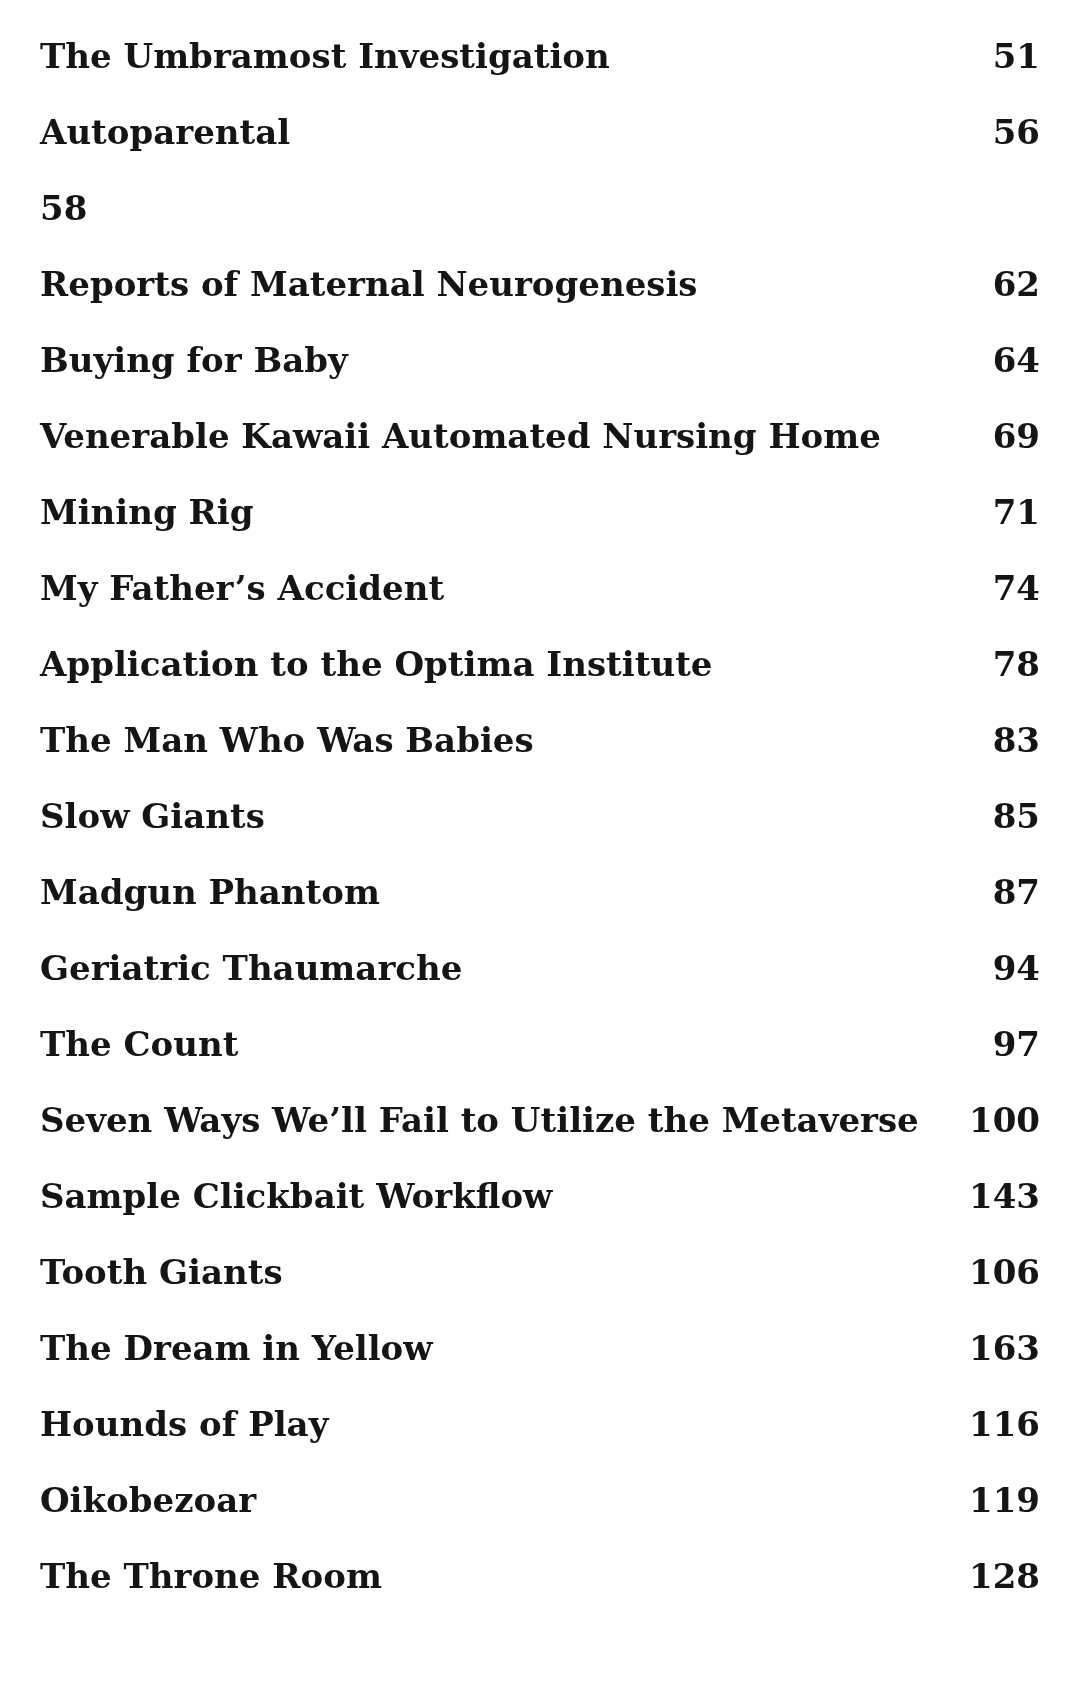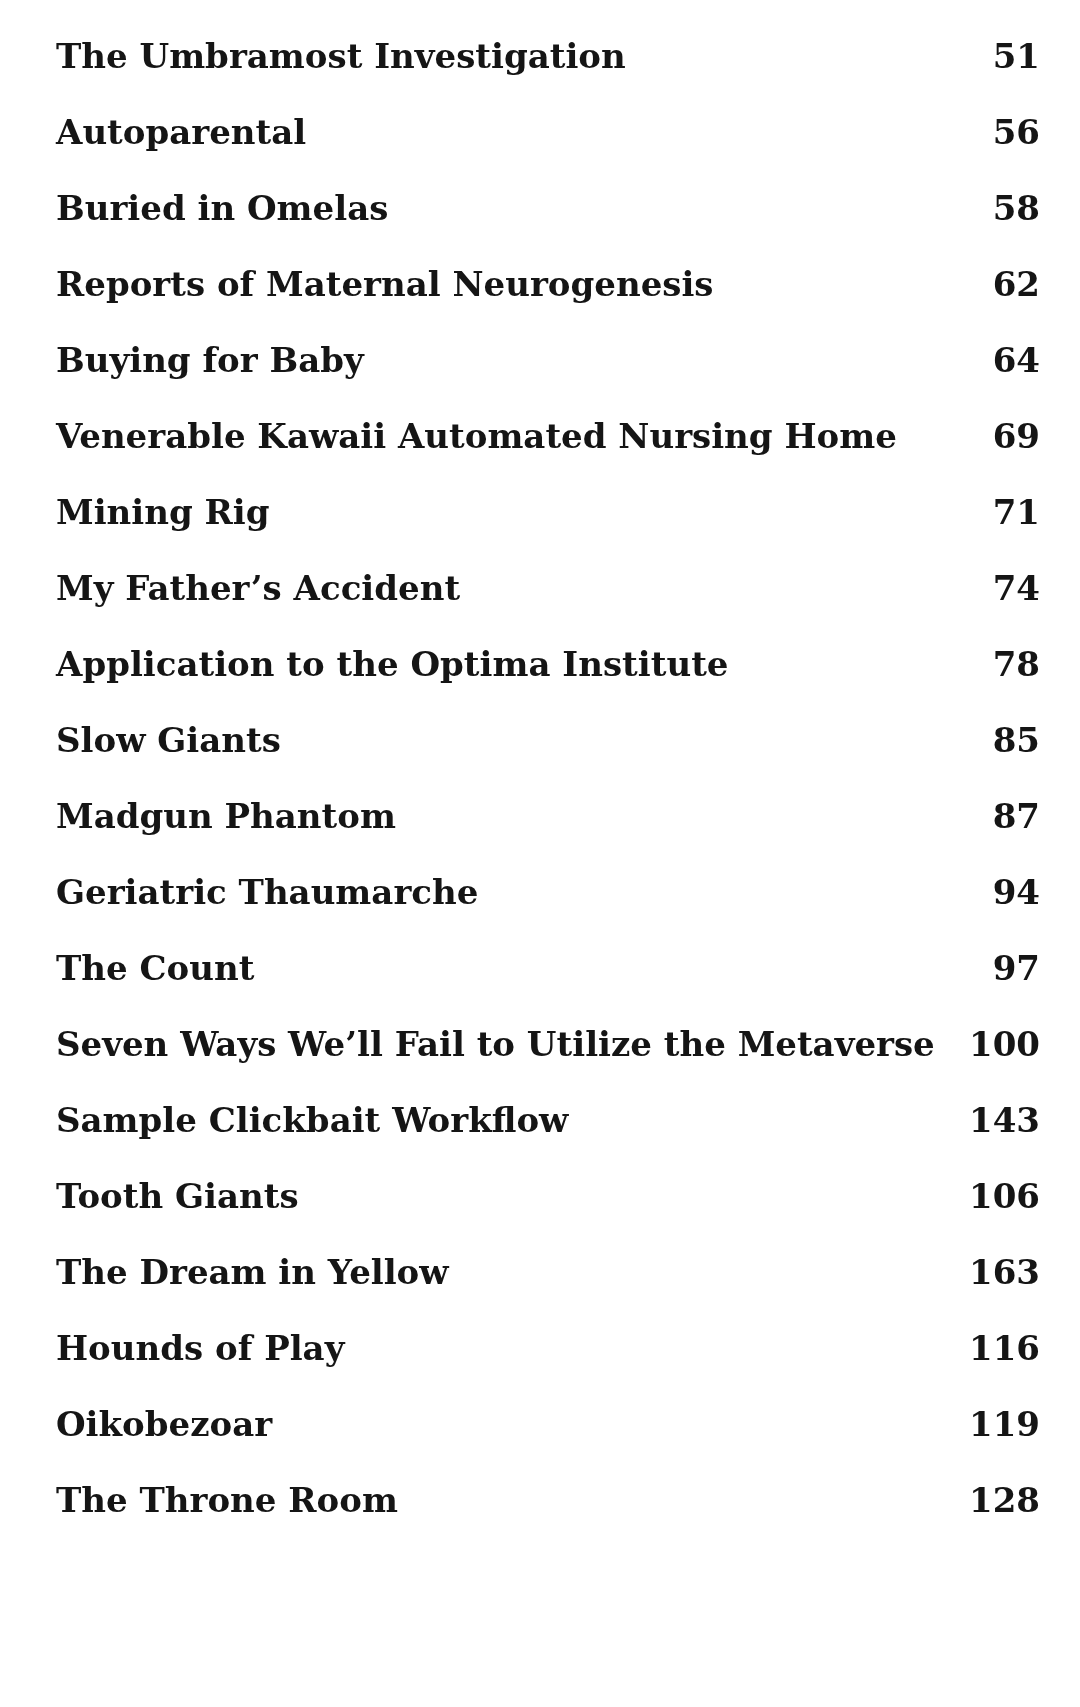--- a/index.html
+++ b/index.html
@@ -11,21 +11,21 @@
     width: 1080px;
     height: 1707px;
     overflow: hidden;
     font-family: "DejaVu Serif", serif;
     font-weight: bold;
     color: #151515;
   }
   .toc {
     box-sizing: border-box;
     width: 1080px;
-    padding: 18px 40px 0 56px;
+    padding: 18px 40px 0 40px;
   }
   .toc-row {
     height: 76px;
     display: flex;
     justify-content: space-between;
     align-items: center;
     font-size: 34px;
     line-height: 1;
     white-space: nowrap;
   }
@@ -45,21 +45,20 @@
       <span class="toc-title">The Umbramost Investigation</span>
       <span class="toc-pagenum">51</span>
     </div>
 
     <div class="toc-row">
       <span class="toc-title">Autoparental</span>
       <span class="toc-pagenum">56</span>
     </div>
 
     <div class="toc-row">
-      <span class="toc-title">Buried in Omelas</span>
       <span class="toc-pagenum">58</span>
     </div>
 
     <div class="toc-row">
       <span class="toc-title">Reports of Maternal Neurogenesis</span>
       <span class="toc-pagenum">62</span>
     </div>
 
     <div class="toc-row">
       <span class="toc-title">Buying for Baby</span>
@@ -79,20 +78,24 @@
     <div class="toc-row">
       <span class="toc-title">My Father’s Accident</span>
       <span class="toc-pagenum">74</span>
     </div>
 
     <div class="toc-row">
       <span class="toc-title">Application to the Optima Institute</span>
       <span class="toc-pagenum">78</span>
     </div>
 
+    <div class="toc-row">
+      <span class="toc-title">The Man Who Was Babies</span>
+      <span class="toc-pagenum">83</span>
+    </div>
 
     <div class="toc-row">
       <span class="toc-title">Slow Giants</span>
       <span class="toc-pagenum">85</span>
     </div>
 
     <div class="toc-row">
       <span class="toc-title">Madgun Phantom</span>
       <span class="toc-pagenum">87</span>
     </div>

